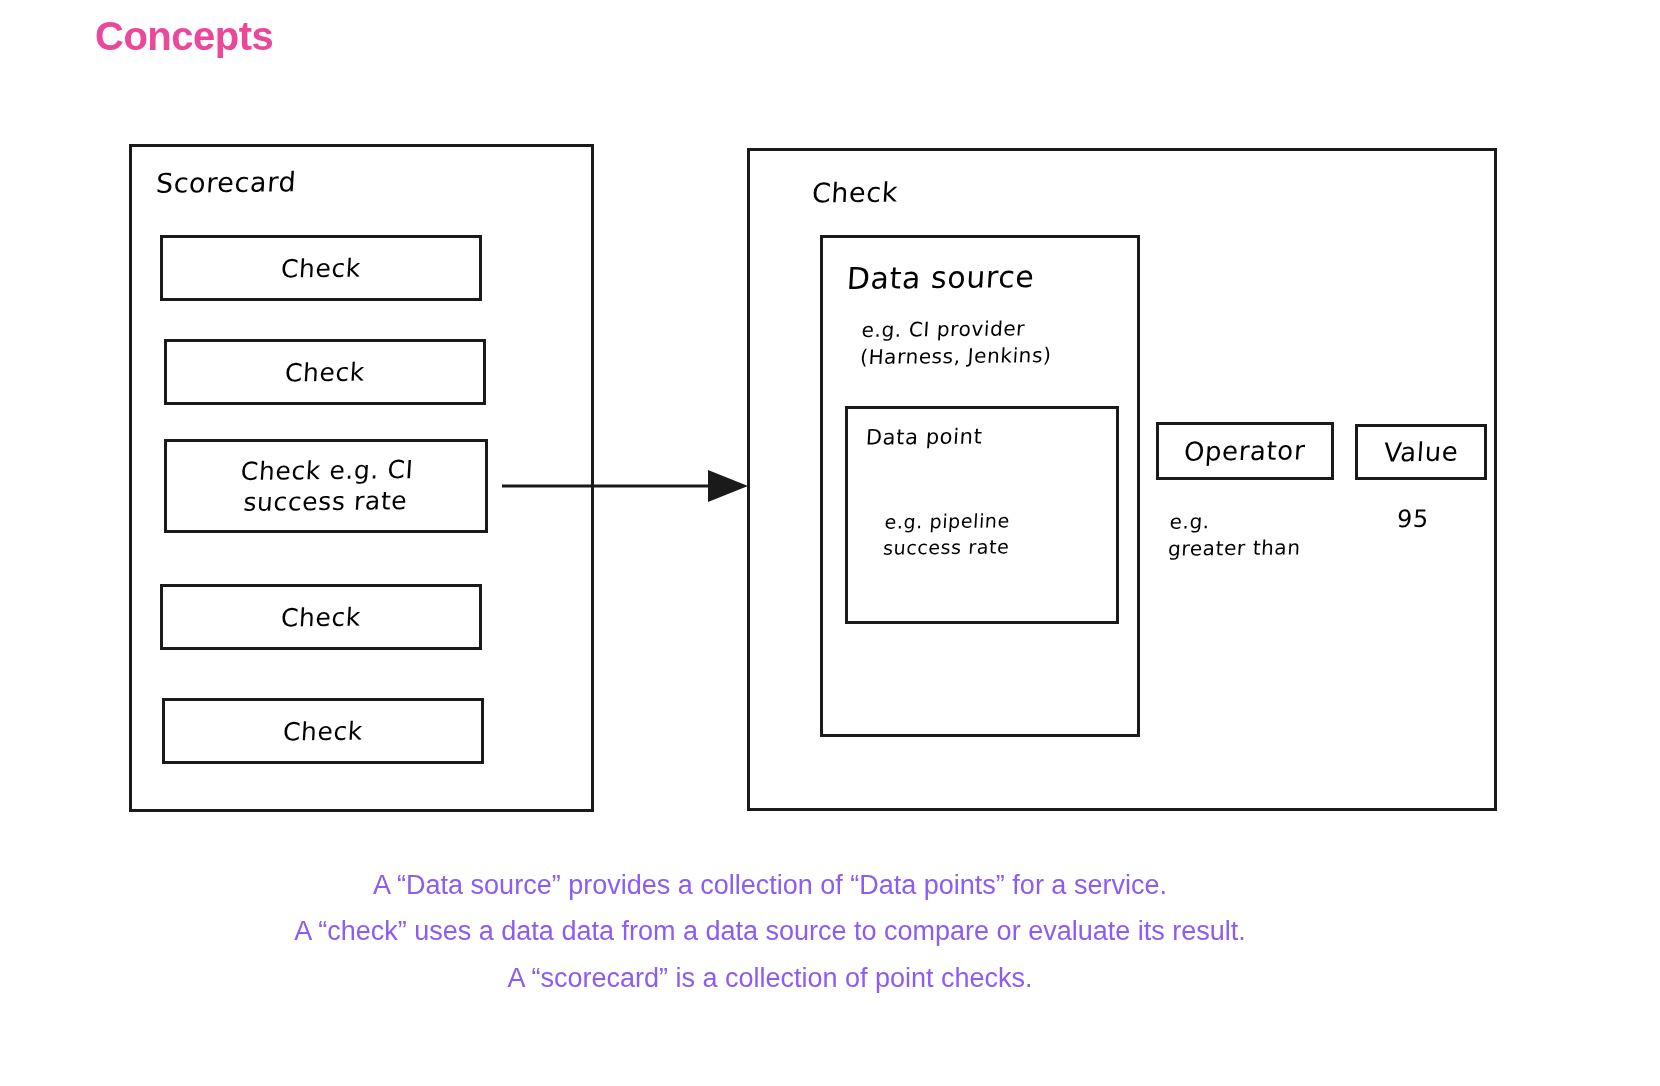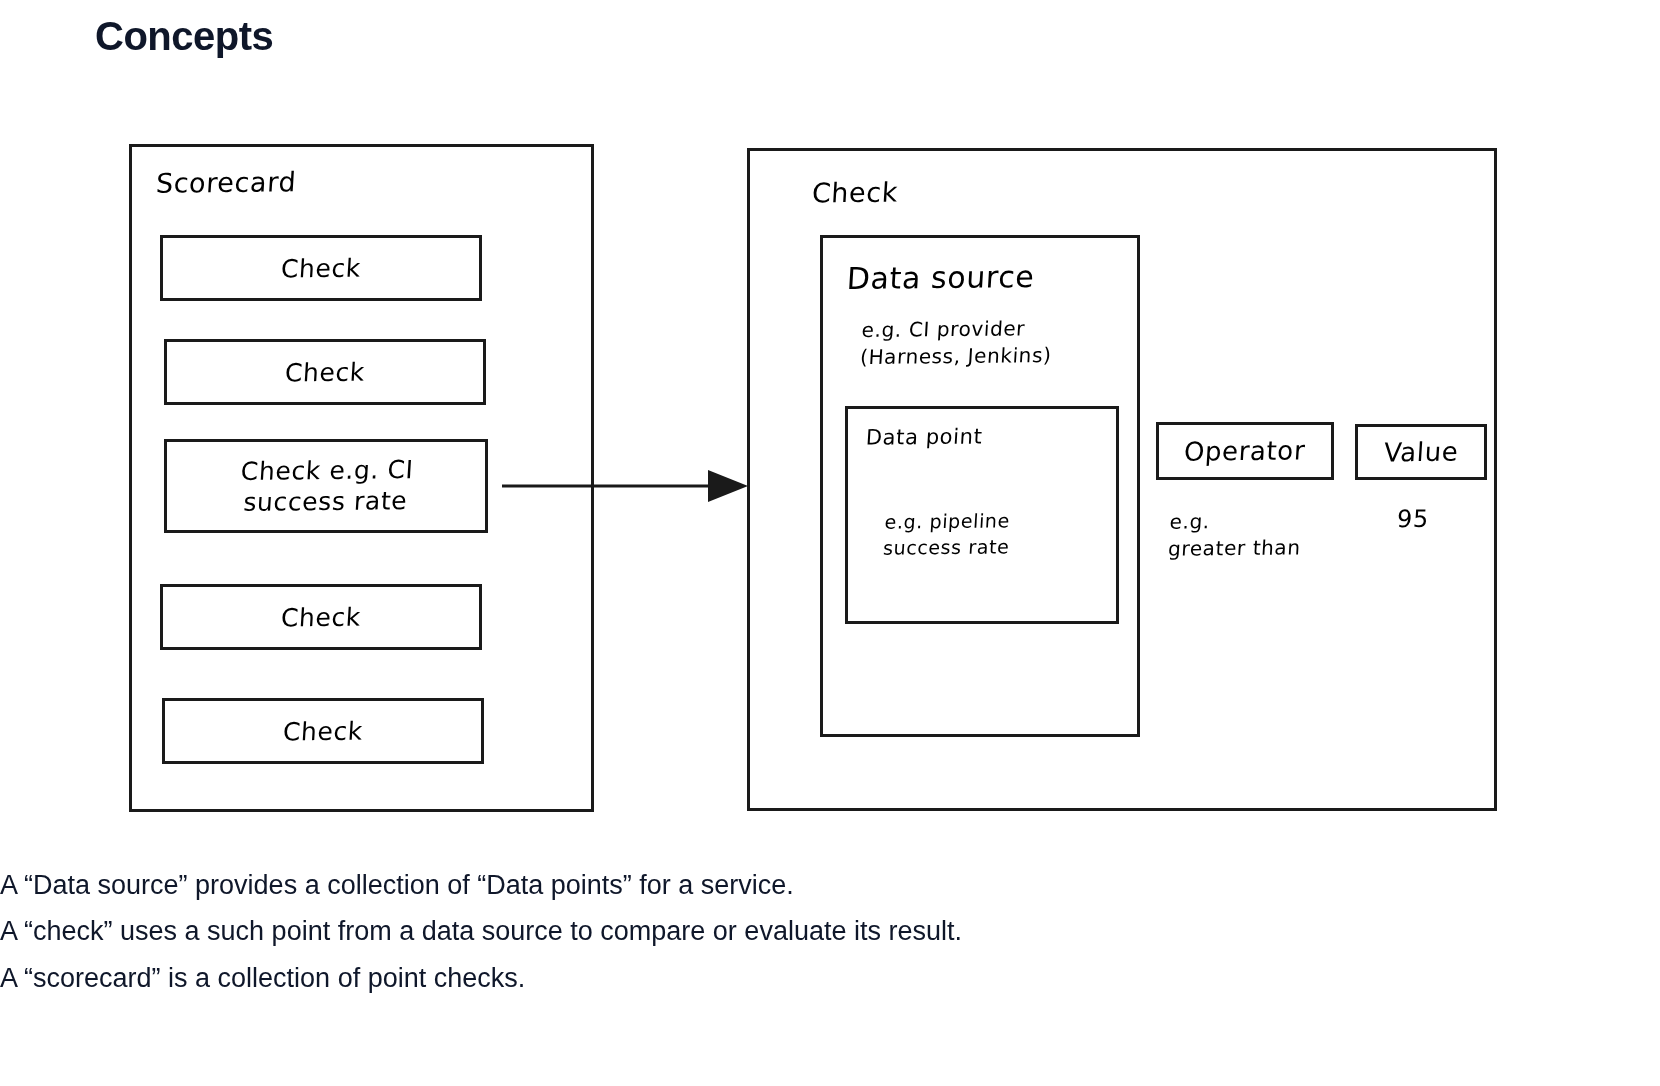--- a/index.html
+++ b/index.html
@@ -17,21 +17,21 @@
   }
 
   
   #page-title {
     position: absolute;
     left: 95px;
     top: 12px;
     font-family: "Liberation Sans", sans-serif;
     font-size: 40px;
     font-weight: bold;
-    color: #0f172a;
+    color: #ec4899;
     letter-spacing: -0.5px;
     line-height: 1.2;
   }
 
   
   .hand {
     font-family: "DejaVu Sans", sans-serif;
     color: #000000;
     font-weight: 400;
     transform: skewX(-4deg) rotate(-0.6deg);
@@ -197,22 +197,22 @@
     top: 505px;
     font-size: 24px;
   }
 
   
   #caption {
     position: absolute;
     left: 0;
     top: 862px;
     width: 1540px;
-    text-align: left;
-    color: #0f172a;
+    text-align: center;
+    color: #8b5cf6;
     font-family: "Liberation Sans", sans-serif;
     font-size: 27px;
     line-height: 1.72;
   }
   #caption .cap-line { display: block; }
 </style>
 </head>
 <body>
 
 <div id="page-title">Concepts</div>
@@ -265,15 +265,15 @@
 <div class="hand" id="operator-example">e.g.
 greater than</div>
 
 <div id="value-box">
   <span class="hand">Value</span>
 </div>
 <div class="hand" id="value-example">95</div>
 
 <div id="caption">
   <span class="cap-line">A “Data source” provides a collection of “Data points” for a service.</span>
-  <span class="cap-line">A “check” uses a such point from a data source to compare or evaluate its result.</span>
+  <span class="cap-line">A “check” uses a data data from a data source to compare or evaluate its result.</span>
   <span class="cap-line">A “scorecard” is a collection of point checks.</span>
 </div>
 
 </body></html>

